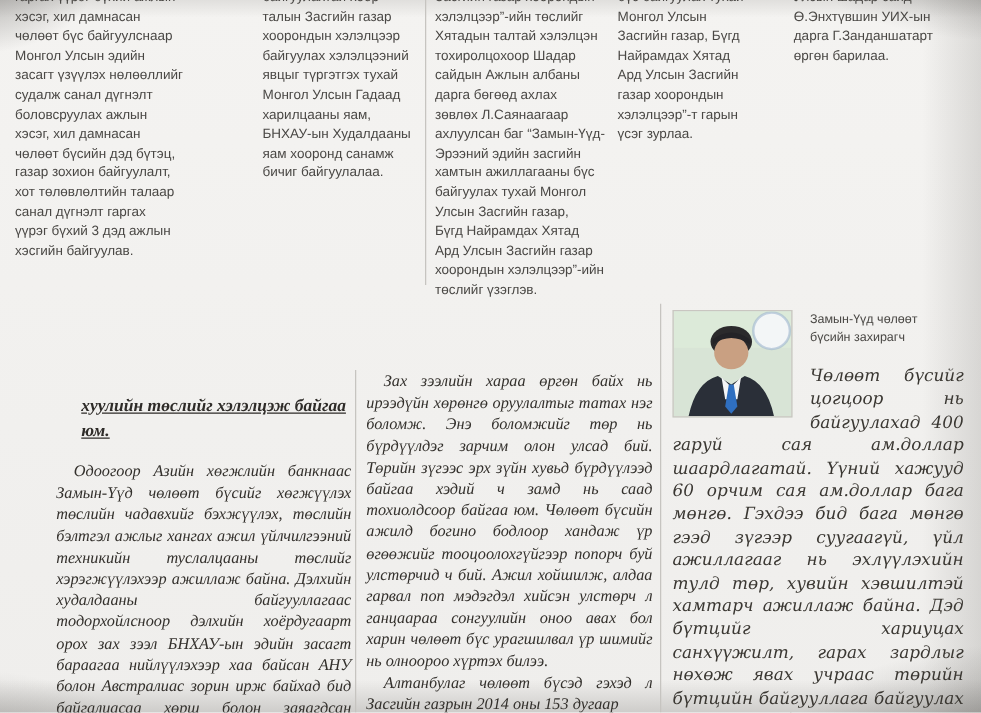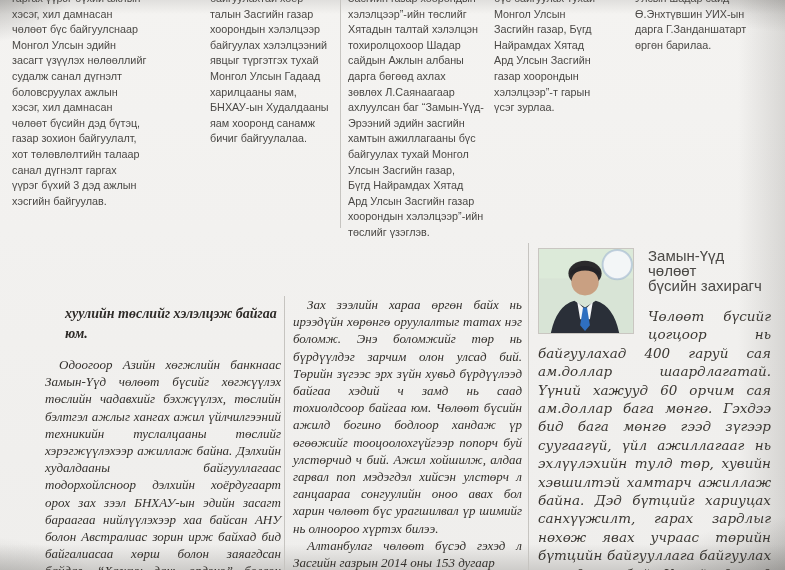--- a/index.html
+++ b/index.html
@@ -37,21 +37,22 @@
   .mid-div1{left:284px;top:296px;height:274px;}
   .mid-div2{left:528px;top:243px;height:327px;}
   
   .col-left{position:absolute;left:45px;top:300px;width:236px;}
   .col-mid{position:absolute;left:293px;top:296px;width:229px;}
   .lead-heading{
     font-family:"Liberation Serif", serif;
     font-style:italic;font-weight:bold;
     font-size:14px;line-height:20px;
     color:#2e2b28;
-    margin:4px 0 12px 20px;
+    margin:16px 0 12px 20px;
+    text-decoration:underline;
   }
   .body-para{
     font-family:"Liberation Serif", serif;
     font-size:13px;line-height:17.2px;
     color:#33302c;
     text-align:justify;
     margin:0;
   }
   .indent{text-indent:14px;font-style:italic;}
   
@@ -59,21 +60,21 @@
   .photo{
     float:left;width:96px;height:86px;
     margin:2px 14px 8px 0;
     border:1px solid #c9c6c1;
     background:#dde7da;
     box-sizing:border-box;
     overflow:hidden;
   }
   .photo svg{display:block;width:100%;height:100%;}
   .role{
-    font-size:15px;line-height:15px;color:#4a4845;
+    font-size:10px;line-height:15px;color:#4a4845;
     white-space:pre-line;
     padding-top:2px;
     padding-left:16px;
   }
   .dname{
     font-size:14.5px;line-height:18px;font-weight:bold;color:#1d1c1a;
     margin-top:3px;
   }
   .quote{
     font-family:"DejaVu Serif", serif;

